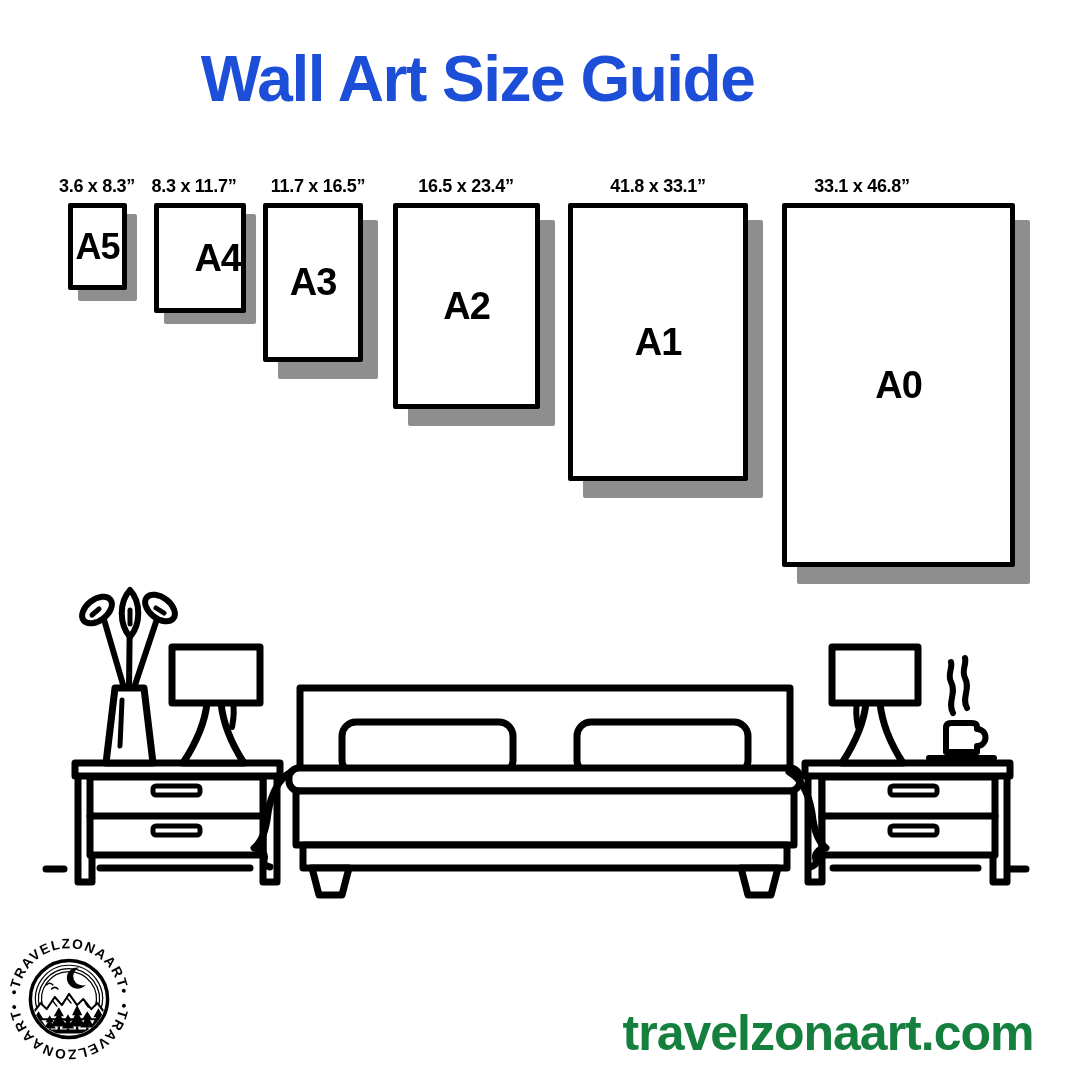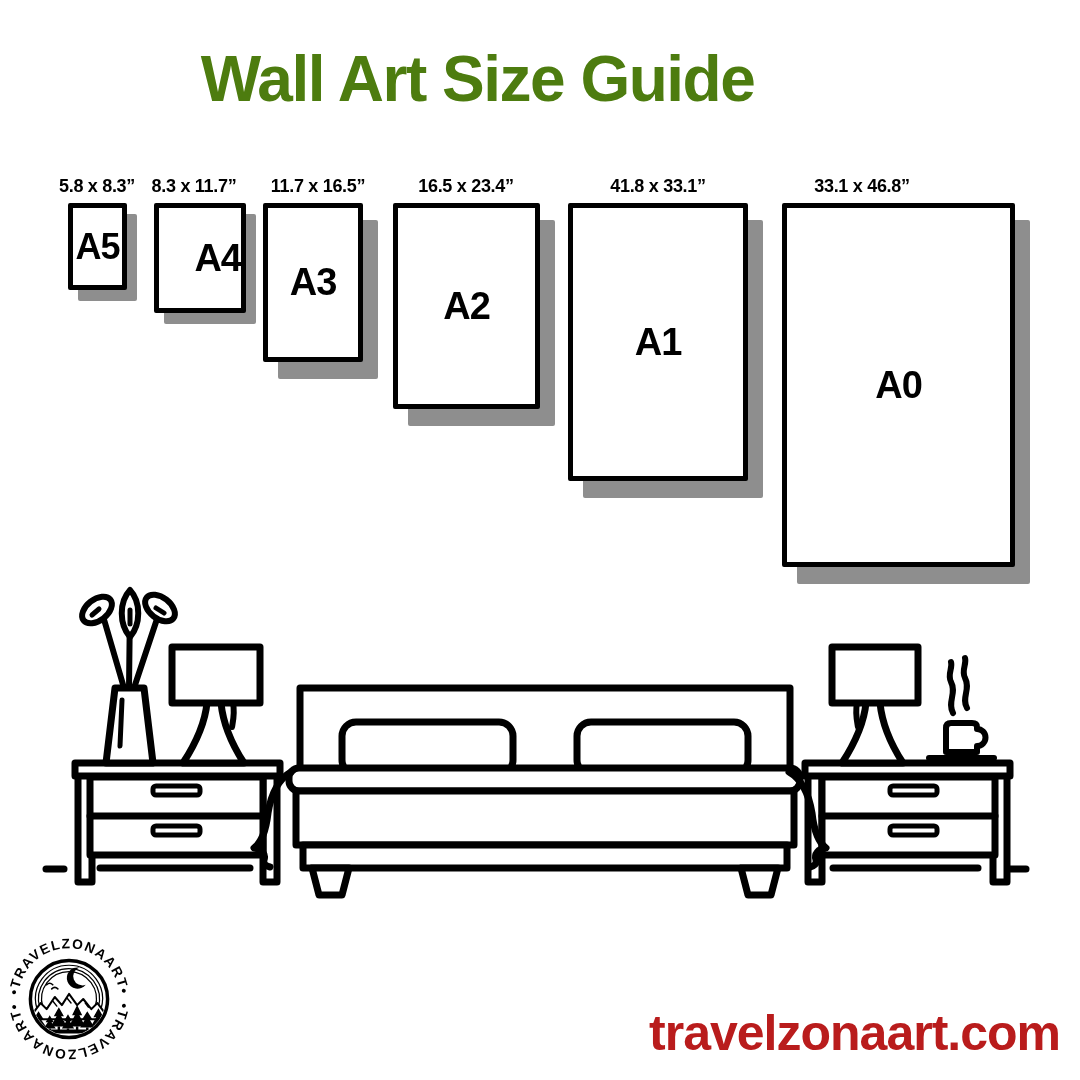--- a/index.html
+++ b/index.html
@@ -1,20 +1,20 @@
 <!DOCTYPE html>
 <html><head>
 <meta charset="utf-8">
 <style>
   html,body{margin:0;padding:0;background:#fff;}
   .page{position:relative;width:1080px;height:1080px;background:#ffffff;overflow:hidden;
         font-family:"Liberation Sans", sans-serif;color:#000;}
 
   .title{position:absolute;top:42px;left:0;width:955px;text-align:center;
-         font-size:64px;font-weight:800;letter-spacing:-1.5px;color:#4d7c0f;}
+         font-size:64px;font-weight:800;letter-spacing:-1.5px;color:#1d4ed8;}
 
   
   .size-dim{position:absolute;top:176px;width:180px;text-align:center;
             font-size:18px;font-weight:bold;letter-spacing:-0.3px;}
   .size-box{position:absolute;top:203px;background:#fff;border:5px solid #000;
             box-sizing:border-box;border-radius:2px;
             display:flex;align-items:center;justify-content:center;
             font-weight:bold;font-size:38px;letter-spacing:-1px;}
   .sh-s{box-shadow:10px 11px 0 #8e8e8e;}
   .sh-l{box-shadow:15px 17px 0 #8e8e8e;}
@@ -34,31 +34,31 @@
   .s{fill:#ffffff;stroke:#000;stroke-width:7;stroke-linejoin:round;stroke-linecap:round;}
   .l{fill:none;stroke:#000;stroke-width:7;stroke-linecap:round;stroke-linejoin:round;}
   .t{stroke-width:6;}
   .v{stroke-width:5;}
 
   
   .logo{position:absolute;left:4px;top:932px;width:130px;height:134px;}
   .arc-text{font-family:"Liberation Sans", sans-serif;font-size:13.5px;font-weight:bold;
             letter-spacing:1.4px;fill:#000;}
 
-  .website{position:absolute;top:1004px;left:596px;width:464px;text-align:right;
-           font-size:50px;font-weight:800;letter-spacing:-1px;color:#b91c1c;}
+  .website{position:absolute;top:1004px;left:596px;width:464px;text-align:center;
+           font-size:50px;font-weight:800;letter-spacing:-1px;color:#15803d;}
 </style>
 </head>
 <body>
 
 <div class="page">
 
   <div class="title">Wall Art Size Guide</div>
 
-  <div class="size-dim d-a5">5.8 x 8.3”</div>
+  <div class="size-dim d-a5">3.6 x 8.3”</div>
   <div class="size-dim d-a4">8.3 x 11.7”</div>
   <div class="size-dim d-a3">11.7 x 16.5”</div>
   <div class="size-dim d-a2">16.5 x 23.4”</div>
   <div class="size-dim d-a1">41.8 x 33.1”</div>
   <div class="size-dim d-a0">33.1 x 46.8”</div>
 
   <div class="size-box sh-s b-a5">
       <span>A5</span>
     </div>
   <div class="size-box sh-s b-a4">

